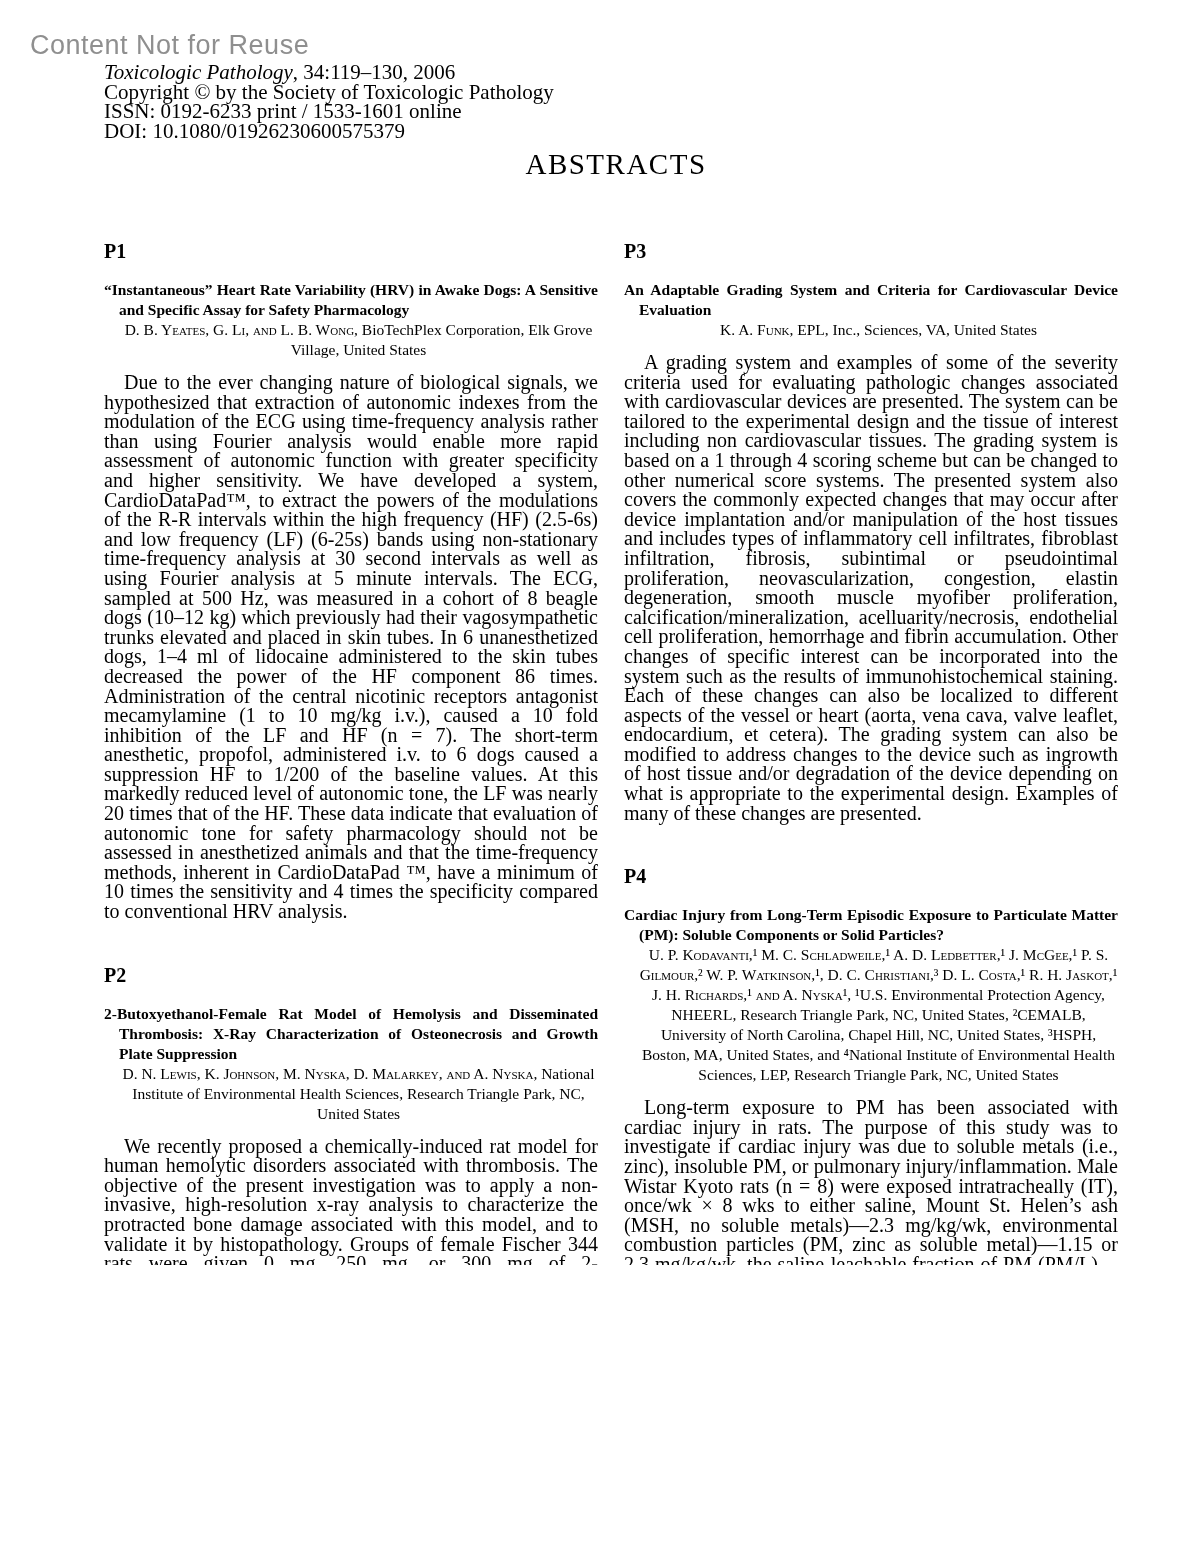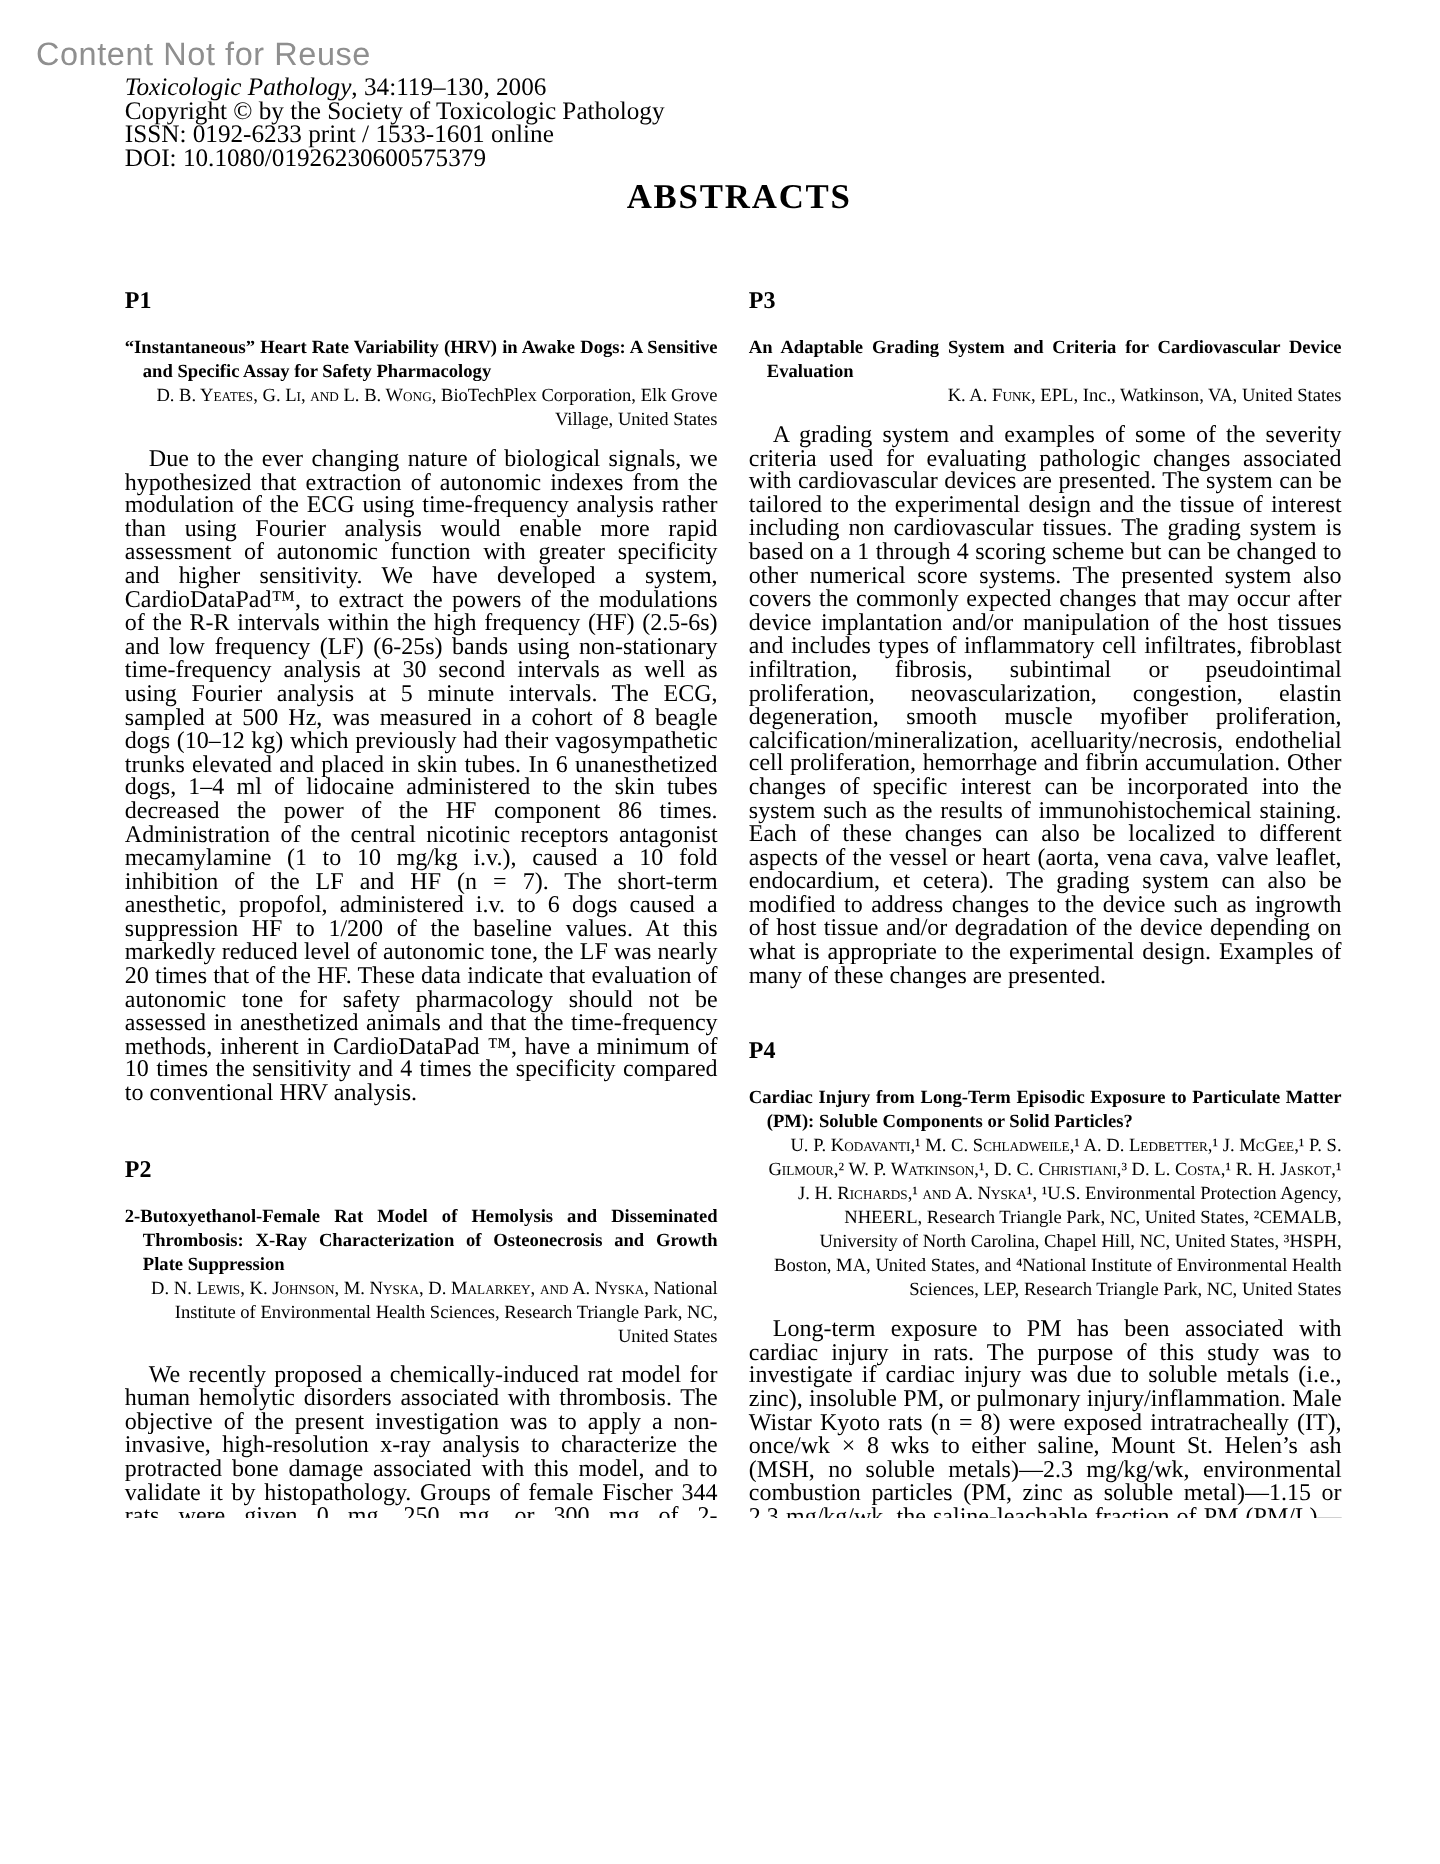--- a/index.html
+++ b/index.html
@@ -30,21 +30,21 @@
   }
   .ital { font-style: italic; }
   .page-title {
     position: absolute;
     top: 148px;
     left: 104px;
     width: 1024px;
     margin: 0;
     text-align: center;
     font-size: 29px;
-    font-weight: bold;
+    font-weight: normal;
     letter-spacing: 1.5px;
   }
   .columns {
     position: absolute;
     top: 240px;
     left: 104px;
     width: 1024px;
     display: flex;
     gap: 26px;
   }
@@ -62,21 +62,21 @@
     line-height: 20px;
     padding-left: 15px;
     text-indent: -15px;
     text-align: justify;
   }
   .abs-authors {
     margin: 0;
     font-size: 15.5px;
     line-height: 20px;
     padding-left: 15px;
-    text-align: right;
+    text-align: center;
   }
   .sc { font-variant: small-caps; }
   .abs-body {
     margin: 13px 0 0 0;
     font-size: 20px;
     line-height: 19.6px;
     text-align: justify;
     text-indent: 20px;
   }
   .page-number {
@@ -122,21 +122,21 @@
         <p class="abs-body">We recently proposed a chemically-induced rat model for human hemolytic disorders associated with thrombosis. The objective of the present investigation was to apply a non-invasive, high-resolution x-ray analysis to characterize the protracted bone damage associated with this model, and to validate it by histopathology. Groups of female Fischer 344 rats were given 0 mg, 250 mg, or 300 mg of 2-butoxyethanol/kg body weight daily for four consecutive days. Groups were then sacrificed two hours or 26 days after the final treatment. The treated animals had a red discoloration on the distal tail. Animals sacrificed two hours after the final treatment were examined histologically and disseminated thrombosis and infarction was seen in multiple organs, including bones. Faxitron radiography was used to take images of selected bones of rats sacrificed in 30 days. Premature thinning of the growth plate was seen in the calcaneus, lumbar and coccygeal vertebrae, femur, and ilium from the treated animals. An increased radiolucency in the diaphysis of the femur was also seen in all treated animals. The bones were then examined histologically, showing a range of changes including loss or damage to growth plates and necrosis of cortical bone. No thrombi were seen in the animals examined in 30 days, but there were bone and growth plate changes consistent with prior ischemia. The Faxitron proved to be an excellent non-invasive tool that can be used in future studies with this animal model to examine treatment modalities for the chronic effects of human thrombotic disorders.</p>
       </section>
 
     </div>
 
     <div class="col">
 
       <section class="abstract">
         <h2 class="abs-id">P3</h2>
         <p class="abs-title">An Adaptable Grading System and Criteria for Cardiovascular Device Evaluation</p>
-        <p class="abs-authors"><span class="sc">K. A. Funk,</span> <span>EPL, Inc., Watkinson, VA, United States</span></p>
+        <p class="abs-authors"><span class="sc">K. A. Funk,</span> <span>EPL, Inc., Sciences, VA, United States</span></p>
         <p class="abs-body">A grading system and examples of some of the severity criteria used for evaluating pathologic changes associated with cardiovascular devices are presented. The system can be tailored to the experimental design and the tissue of interest including non cardiovascular tissues. The grading system is based on a 1 through 4 scoring scheme but can be changed to other numerical score systems. The presented system also covers the commonly expected changes that may occur after device implantation and/or manipulation of the host tissues and includes types of inflammatory cell infiltrates, fibroblast infiltration, fibrosis, subintimal or pseudointimal proliferation, neovascularization, congestion, elastin degeneration, smooth muscle myofiber proliferation, calcification/mineralization, acelluarity/necrosis, endothelial cell proliferation, hemorrhage and fibrin accumulation. Other changes of specific interest can be incorporated into the system such as the results of immunohistochemical staining. Each of these changes can also be localized to different aspects of the vessel or heart (aorta, vena cava, valve leaflet, endocardium, et cetera). The grading system can also be modified to address changes to the device such as ingrowth of host tissue and/or degradation of the device depending on what is appropriate to the experimental design. Examples of many of these changes are presented.</p>
       </section>
 
       <section class="abstract">
         <h2 class="abs-id">P4</h2>
         <p class="abs-title">Cardiac Injury from Long-Term Episodic Exposure to Particulate Matter (PM): Soluble Components or Solid Particles?</p>
         <p class="abs-authors"><span class="sc">U. P. Kodavanti,¹ M. C. Schladweile,¹ A. D. Ledbetter,¹ J. McGee,¹ P. S. Gilmour,² W. P. Watkinson,¹, D. C. Christiani,³ D. L. Costa,¹ R. H. Jaskot,¹ J. H. Richards,¹ and A. Nyska¹,</span> <span>¹U.S. Environmental Protection Agency, NHEERL, Research Triangle Park, NC, United States, ²CEMALB, University of North Carolina, Chapel Hill, NC, United States, ³HSPH, Boston, MA, United States, and ⁴National Institute of Environmental Health Sciences, LEP, Research Triangle Park, NC, United States</span></p>
         <p class="abs-body">Long-term exposure to PM has been associated with cardiac injury in rats. The purpose of this study was to investigate if cardiac injury was due to soluble metals (i.e., zinc), insoluble PM, or pulmonary injury/inflammation. Male Wistar Kyoto rats (n = 8) were exposed intratracheally (IT), once/wk × 8 wks to either saline, Mount St. Helen’s ash (MSH, no soluble metals)—2.3 mg/kg/wk, environmental combustion particles (PM, zinc as soluble metal)—1.15 or 2.3 mg/kg/wk, the saline-leachable fraction of PM (PM/L)—2.3 mg/kg/wk or ZnSO₄ (Zn)—33.4 μg/kg/wk (equivalent soluble zinc in PM). Another group of rats was exposed to half the concentration of all components above but for 16 wks. All IT exposures, except saline, caused marked lung inflammation including MSH. Lavage fluid protein, albumin, and LDH activity also increased in all groups relative to saline. PM high dose demonstrated the greatest pulmonary effects. No changes were apparent among the hematological parameters. Histologically, minimal to no lesions were noted in controls. Mild to moderate myocardial lesions were noted in all other groups including MSH; however, the mean severity was highest in PM high dose group. Subepicardial and random myocardial lesions were characterized by myocardial degeneration, inflammation, and fibrosis. In summary, long-term episodic IT exposure to insoluble PM or soluble zinc causes persistent pulmonary inflammation/injury as well as varying degrees of cardiac lesions. These findings support the hypothesis that both soluble and insoluble components may cause cardiac injury. (Does not reflect U.S. EPA policy).</p>
       </section>
 

